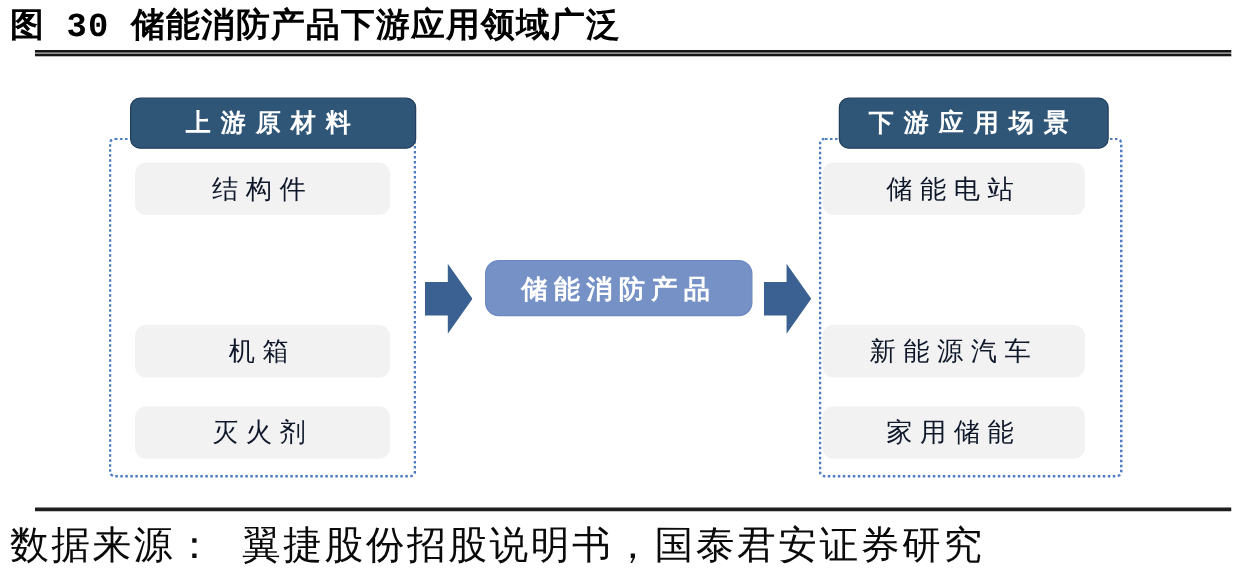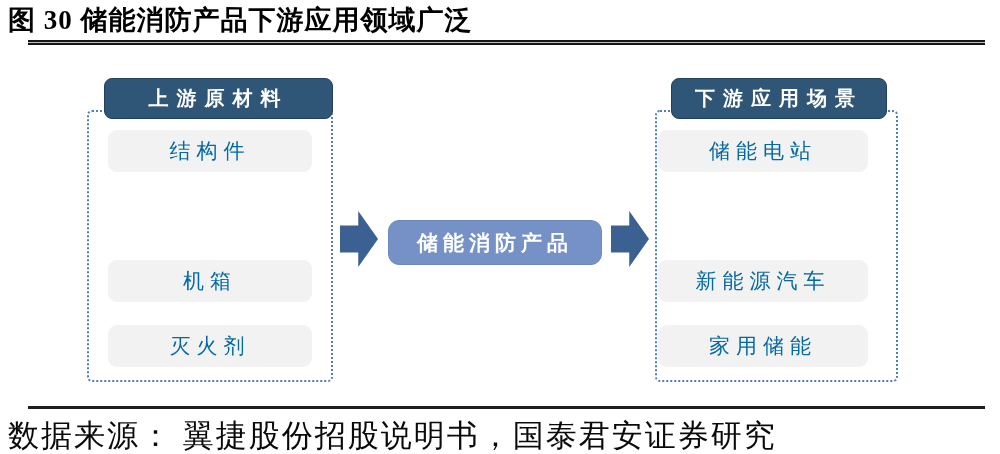--- a/index.html
+++ b/index.html
@@ -1,18 +1,18 @@
 <!DOCTYPE html>
 <html><head>
 <meta charset="utf-8">
 <style>
   html, body { margin:0; padding:0; background:#ffffff; }
   .page {
     position:relative; width:1000px; height:454px; background:#ffffff;
-    font-family:Liberation Serif, serif; overflow:hidden;
+    font-family:Liberation Mono, monospace; overflow:hidden;
   }
 
   
   .fig-title {
     position:absolute; left:8px; top:2px;
     font-size:27px; font-weight:bold; color:#000000;
     letter-spacing:1px; white-space:nowrap;
   }
   .double-rule {
     position:absolute; left:28px; top:40px; width:957px;
@@ -39,41 +39,41 @@
     display:flex; align-items:center; justify-content:center;
     white-space:nowrap;
   }
   .panel-left  .panel-header { left:17px; width:229px; }
   .panel-right .panel-header { left:16px; width:216px; }
 
   .panel-item {
     position:absolute; height:42px;
     background:#f2f2f2; border-radius:9px;
     display:flex; align-items:center; justify-content:center;
-    font-size:21px; color:#0369a1; letter-spacing:6px;
+    font-size:21px; color:#0f172a; letter-spacing:6px;
     white-space:nowrap;
   }
   .panel-left  .panel-item { left:21px; width:204px; }
   .panel-right .panel-item { left:3px; width:210px; }
   .item-0 { top:52px; }
   .item-1 { top:117px; }
   .item-2 { top:182px; }
   .item-3 { top:247px; }
 
   
   .arrow {
     position:absolute; top:211px; width:38px; height:56px;
     background:#3a6191;
     clip-path:polygon(0 26%, 48% 26%, 48% 0, 100% 50%, 48% 100%, 48% 74%, 0 74%);
   }
   .arrow-1 { left:340px; }
   .arrow-2 { left:611px; }
 
   .center-box {
-    position:absolute; left:388px; top:220px; width:214px; height:45px;
+    position:absolute; left:388px; top:208px; width:214px; height:45px;
     background:#7591c6; border:1px solid #6d89c0; border-radius:11px;
     box-sizing:border-box;
     color:#ffffff; font-weight:bold; font-size:21px; letter-spacing:5px;
     display:flex; align-items:center; justify-content:center;
     white-space:nowrap;
   }
 
   
   .bottom-rule {
     position:absolute; left:28px; top:406px; width:957px; height:3px;

